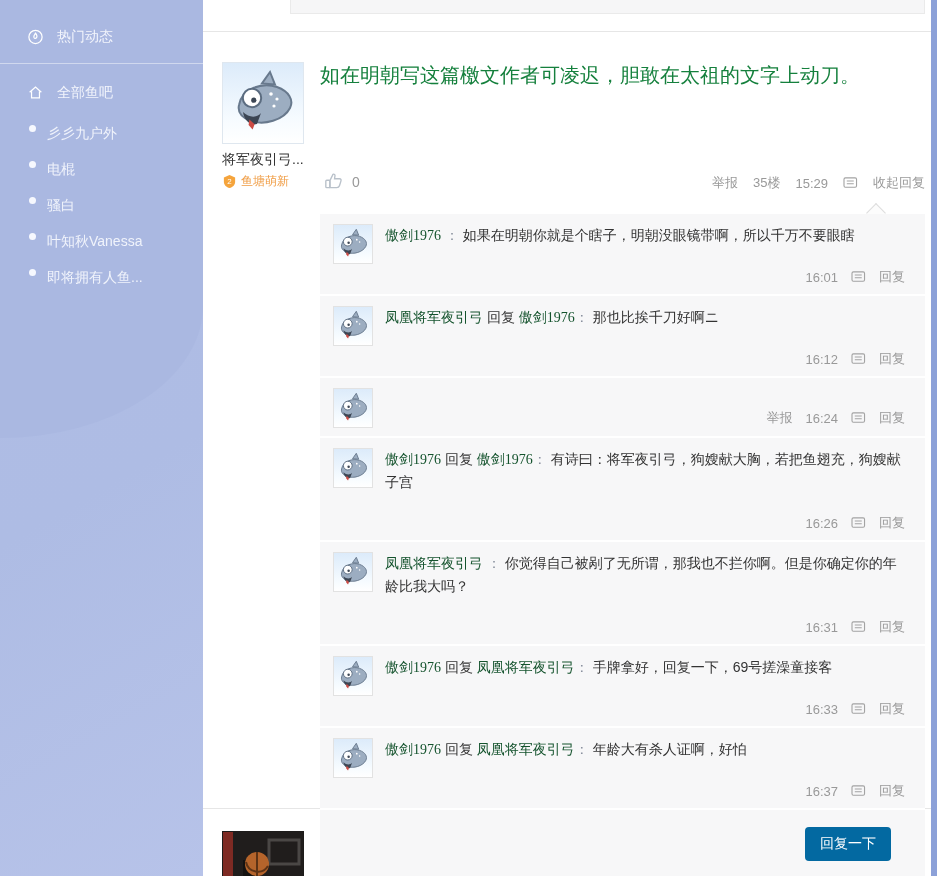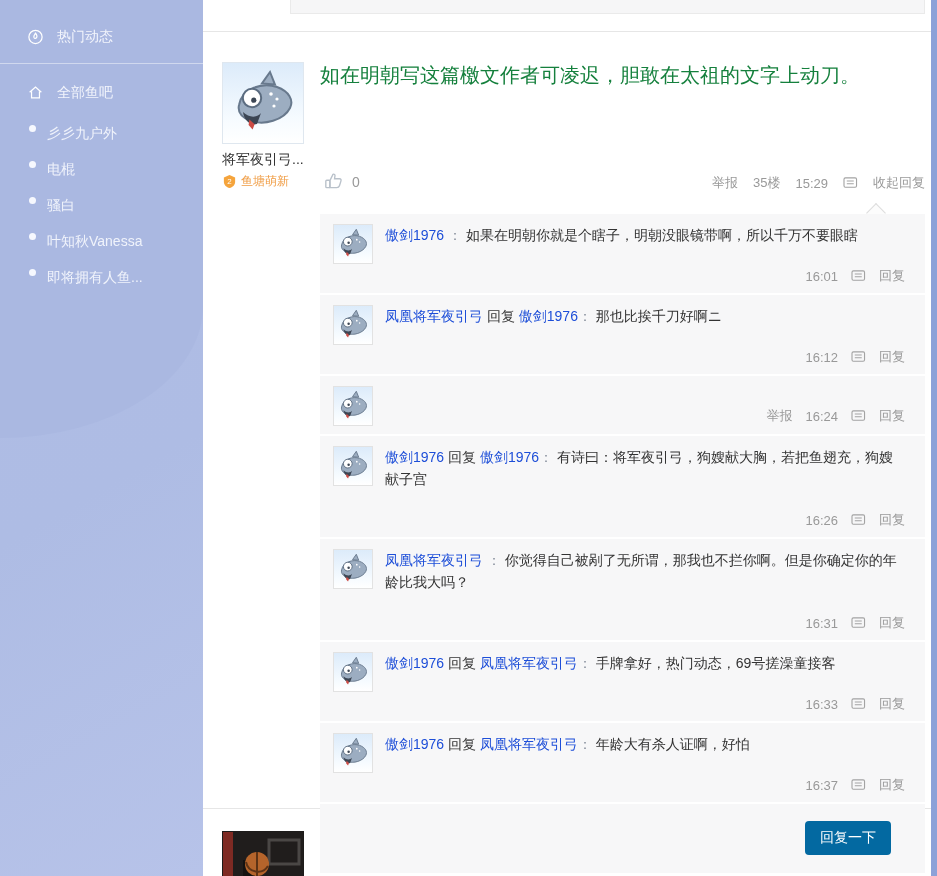--- a/index.html
+++ b/index.html
@@ -51,21 +51,21 @@
   .notch{position:absolute;left:666px;top:206px;width:13px;height:13px;background:#fcfcfc;
     border-left:1px solid #ddd;border-top:1px solid #ddd;transform:rotate(45deg);z-index:1;}
   
   .panel{position:absolute;left:117px;top:214px;width:605px;background:#f7f7f8;z-index:2;}
   .c-row{display:flex;padding:10px 20px 8px 13px;border-bottom:2px solid #fff;box-sizing:border-box;}
   .avatar-sm{width:40px;height:40px;flex:none;border:1px solid #e2e2e2;margin-right:12px;
     background:linear-gradient(180deg,#dcebfa 0%,#f6fbff 75%,#fff 100%);box-sizing:border-box;}
   .avatar-sm svg{width:100%;height:100%;}
   .c-body{flex:1;min-width:0;}
   .c-text{font-size:14px;line-height:22px;color:#333;}
-  .c-user{color:#1d4ed8;cursor:pointer;}
+  .c-user{color:#14532d;cursor:pointer;font-family:Liberation Serif, serif;}
   .c-colon{color:#8a919e;}
   .c-connector{color:#333;}
   .c-meta{display:flex;justify-content:flex-end;align-items:center;gap:13px;
     color:#999;font-size:13px;margin-top:21px;}
   .c-meta .lnk{cursor:pointer;}
   .reply-row{display:flex;justify-content:flex-end;padding:17px 34px 18px 13px;}
   .reply-btn{background:#0369a1;color:#fff;border:none;font-size:14px;
     padding:8px 15px;border-radius:4px;cursor:pointer;font-family:inherit;}
   
   .next-avatar{top:831px;background:#1d1b1a;border:1px solid #1d1b1a;}
@@ -335,21 +335,21 @@
         <path d="M13.2 28.2 l2.6 2.4 -1 2.6 -2 -2.2 Z" fill="#cc4b44"></path>
         <circle cx="24" cy="15.5" r=".9" fill="#fff"></circle>
         <circle cx="27" cy="18" r=".8" fill="#fff"></circle>
       </svg>
     </div>
     <div class="c-body">
       <div class="c-text">
         <span class="c-user">傲剑1976</span>
         <span class="c-connector">回复</span>
         <span class="c-user c-replyto">凤凰将军夜引弓</span><span class="c-colon">：</span>
-        <span class="c-content">手牌拿好，热门动态，69号搓澡童接客</span>
+        <span class="c-content">手牌拿好，回复一下，69号搓澡童接客</span>
       </div>
       <div class="c-meta">
 
         <span>16:33</span>
         <svg class="bubble-ic" viewBox="0 0 16 14" fill="none" stroke="#a3a3a3" stroke-width="1.2">
           <rect x="1" y="1" width="13.5" height="10" rx="1.5"></rect>
           <path d="M4 4.3 h7.5 M4 7.3 h7.5"></path>
         </svg>
         <span class="lnk">回复</span>
       </div>

